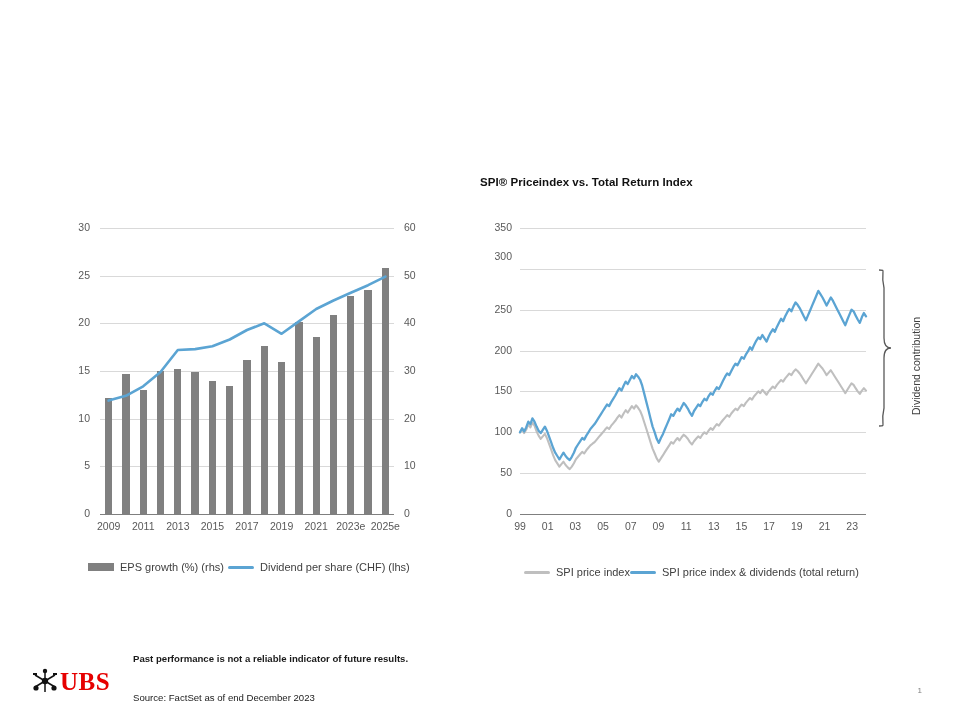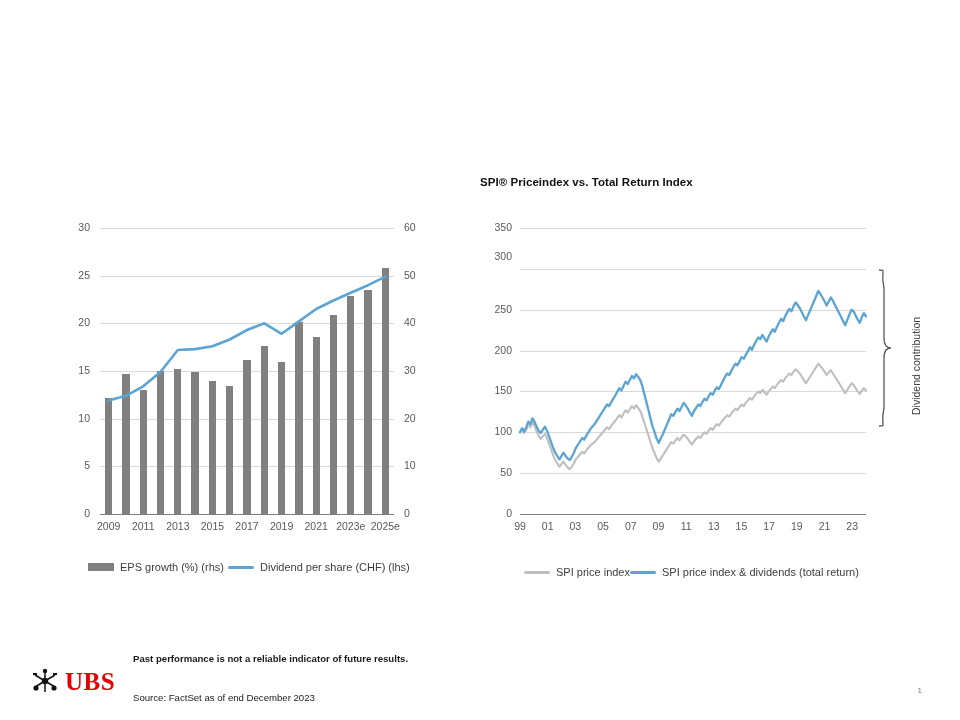--- a/index.html
+++ b/index.html
@@ -45,21 +45,21 @@
     position:absolute;font-size:10.5px;color:#404040;white-space:nowrap;
     transform:rotate(-90deg);transform-origin:left top;
   }
 
   
   .footer-text{position:absolute;left:133px;font-size:9.6px;color:#1a1a1a;white-space:nowrap;}
   #foot-1{top:653px;font-weight:700;}
   #foot-2{top:692px;}
   #foot-3{top:683px;}
   .page-num{position:absolute;right:38px;top:686px;font-size:8px;color:#808080;}
-  .ubs-logo{position:absolute;left:30px;top:668px;display:flex;align-items:center;gap:5px;}
+  .ubs-logo{position:absolute;left:30px;top:668px;display:flex;align-items:center;}
   .ubs-word{font-family:"Liberation Serif",serif;font-size:25px;font-weight:700;color:#E60000;letter-spacing:0.5px;line-height:1;}
 </style>
 </head>
 <body>
 
 <div class="slide">
 
 
   <div class="panel-title" id="right-panel-title">SPI® Priceindex vs. Total Return Index</div>
 

